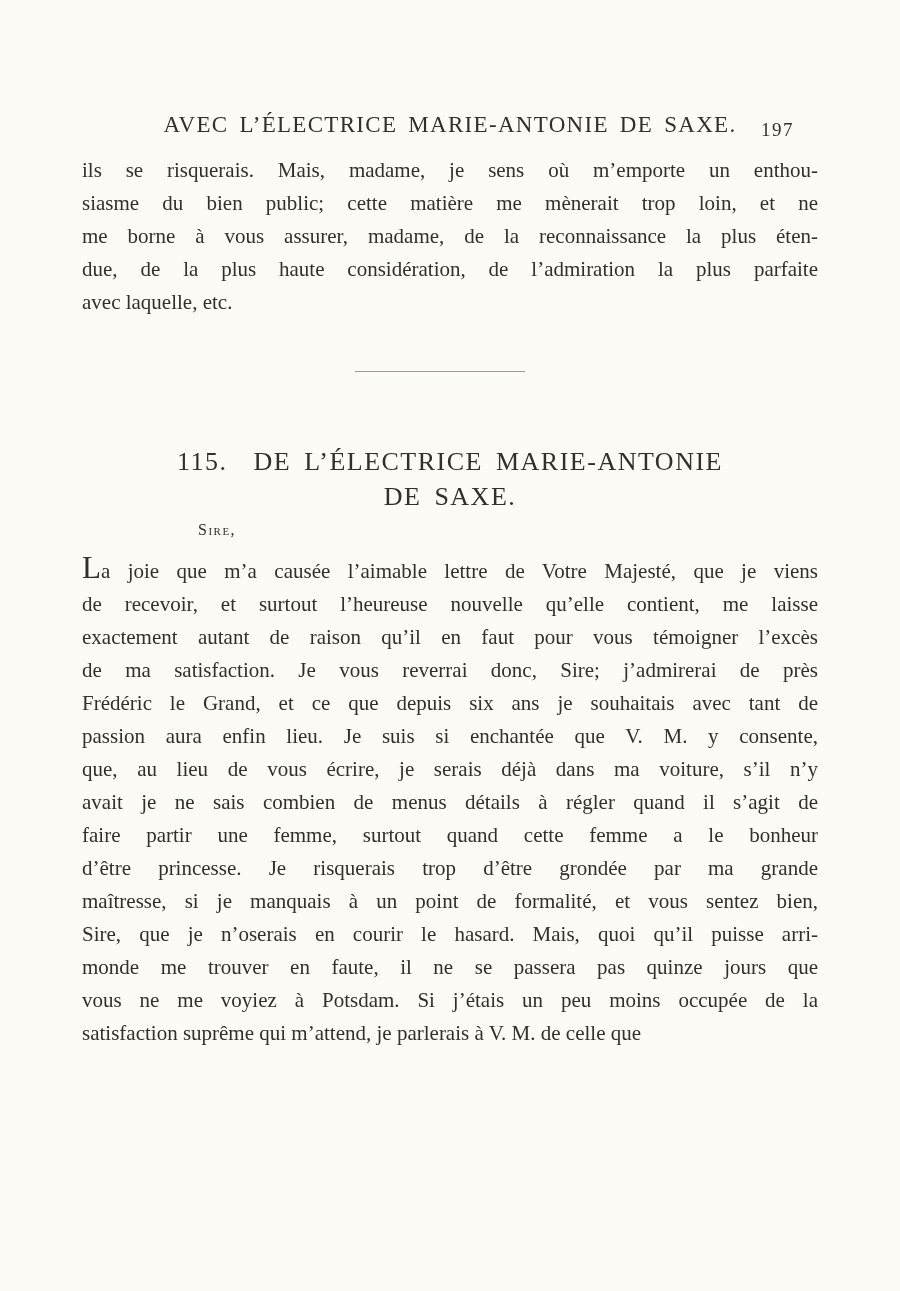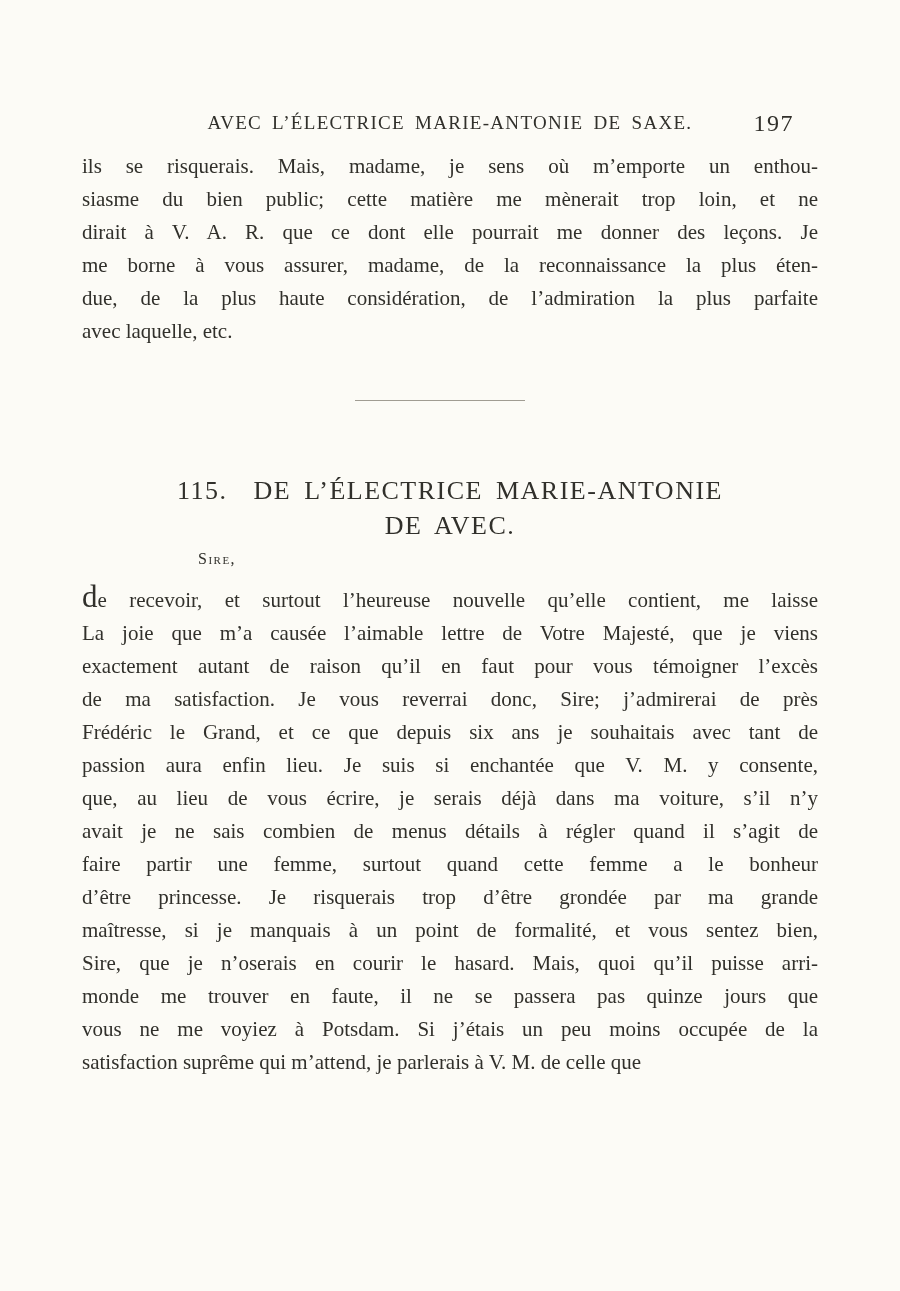--- a/index.html
+++ b/index.html
@@ -14,30 +14,30 @@
     overflow: hidden;
   }
   
   .running-header {
     position: relative;
     margin: 0 82px;
     padding-top: 112px;
     text-align: center;
   }
   .header-title {
-    font-size: 19px;
+    font-size: 23px;
     letter-spacing: 1.3px;
     word-spacing: 4px;
     white-space: nowrap;
   }
   .page-number {
     position: absolute;
     right: 24px;
     bottom: -3px;
-    font-size: 24px;
+    font-size: 19px;
     letter-spacing: 1.5px;
   }
   
   .para {
     margin: 16px 82px 0 82px;
     font-size: 21px;
     line-height: 33px;
   }
   .para .line {
     text-align: justify;
@@ -92,39 +92,38 @@
 <div class="page">
 
   <div class="running-header">
     <span class="header-title">AVEC L’ÉLECTRICE MARIE-ANTONIE DE SAXE.</span>
     <span class="page-number">197</span>
   </div>
 
   <div class="para previous-letter">
       <div class="line">ils se risquerais. Mais, madame, je sens où m’emporte un enthou-</div>
       <div class="line">siasme du bien public; cette matière me mènerait trop loin, et ne</div>
-      <div class="line">dirait à V. A. R. que ce dont elle pourrait me donner des leçons. Je</div>
       <div class="line">me borne à vous assurer, madame, de la reconnaissance la plus éten-</div>
       <div class="line">due, de la plus haute considération, de l’admiration la plus parfaite</div>
       <div class="line last">avec laquelle, etc.</div>
     </div>
 
   <div class="section-divider"></div>
 
   <div class="letter-heading">
     <div class="heading-line">115.  DE L’ÉLECTRICE MARIE-ANTONIE</div>
-    <div class="heading-line">DE AVEC.</div>
+    <div class="heading-line">DE SAXE.</div>
   </div>
 
 
   <div class="salutation">Sire,</div>
 
   <div class="para letter-body">
+      <div class="line">La joie que m’a causée l’aimable lettre de Votre Majesté, que je viens</div>
       <div class="line">de recevoir, et surtout l’heureuse nouvelle qu’elle contient, me laisse</div>
-      <div class="line">La joie que m’a causée l’aimable lettre de Votre Majesté, que je viens</div>
       <div class="line">exactement autant de raison qu’il en faut pour vous témoigner l’excès</div>
       <div class="line">de ma satisfaction. Je vous reverrai donc, Sire; j’admirerai de près</div>
       <div class="line">Frédéric le Grand, et ce que depuis six ans je souhaitais avec tant de</div>
       <div class="line">passion aura enfin lieu. Je suis si enchantée que V. M. y consente,</div>
       <div class="line">que, au lieu de vous écrire, je serais déjà dans ma voiture, s’il n’y</div>
       <div class="line">avait je ne sais combien de menus détails à régler quand il s’agit de</div>
       <div class="line">faire partir une femme, surtout quand cette femme a le bonheur</div>
       <div class="line">d’être princesse. Je risquerais trop d’être grondée par ma grande</div>
       <div class="line">maîtresse, si je manquais à un point de formalité, et vous sentez bien,</div>
       <div class="line">Sire, que je n’oserais en courir le hasard. Mais, quoi qu’il puisse arri-</div>

